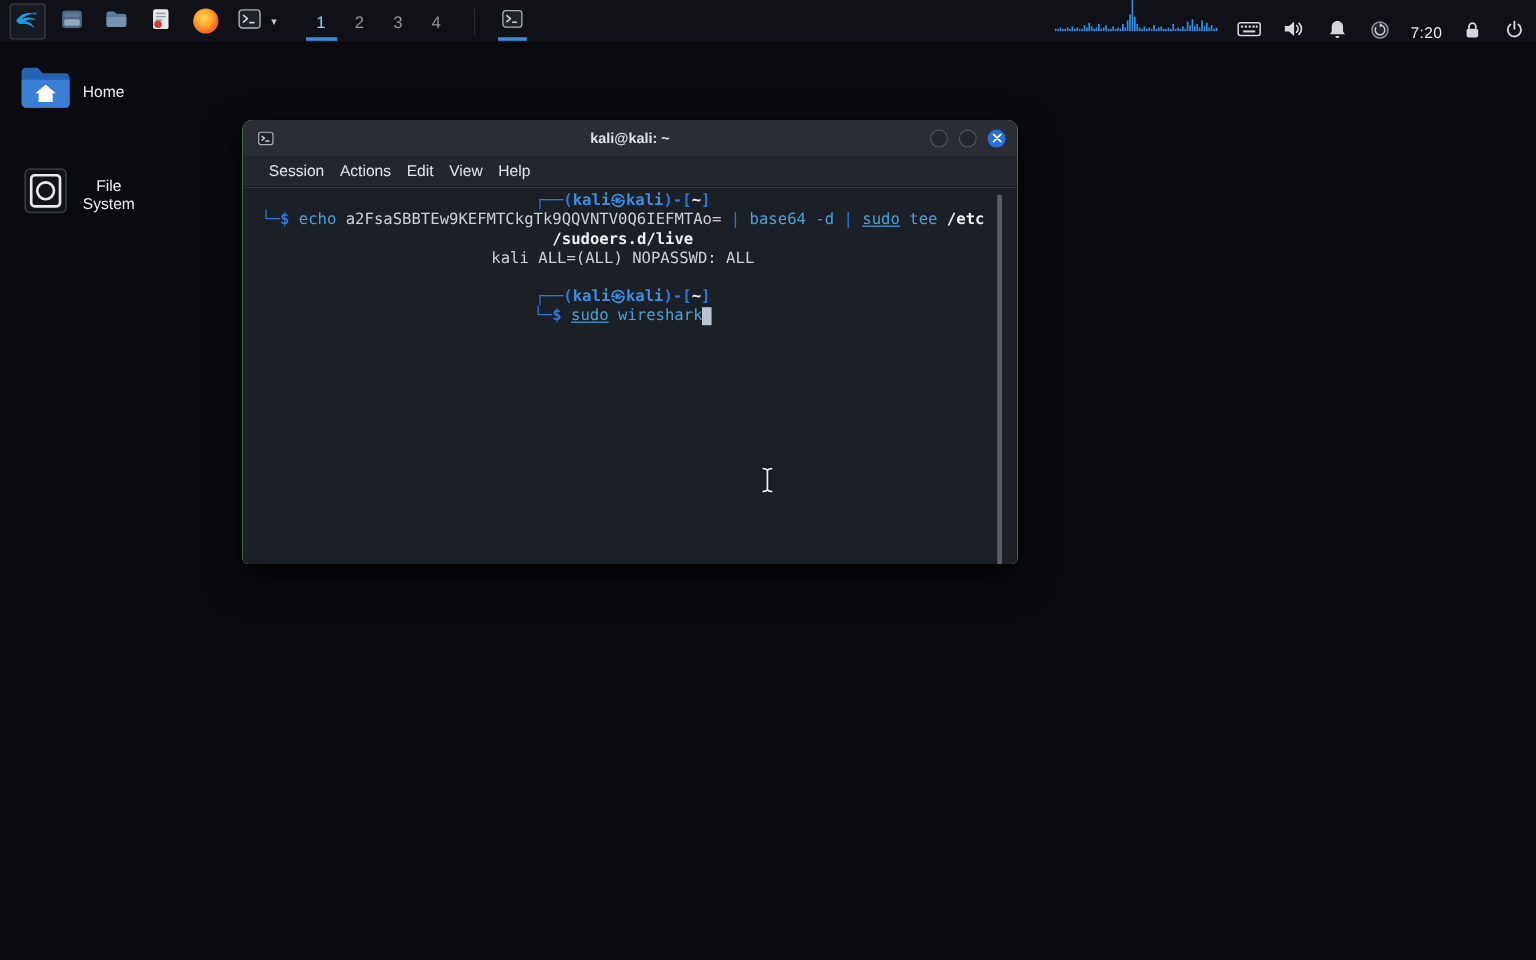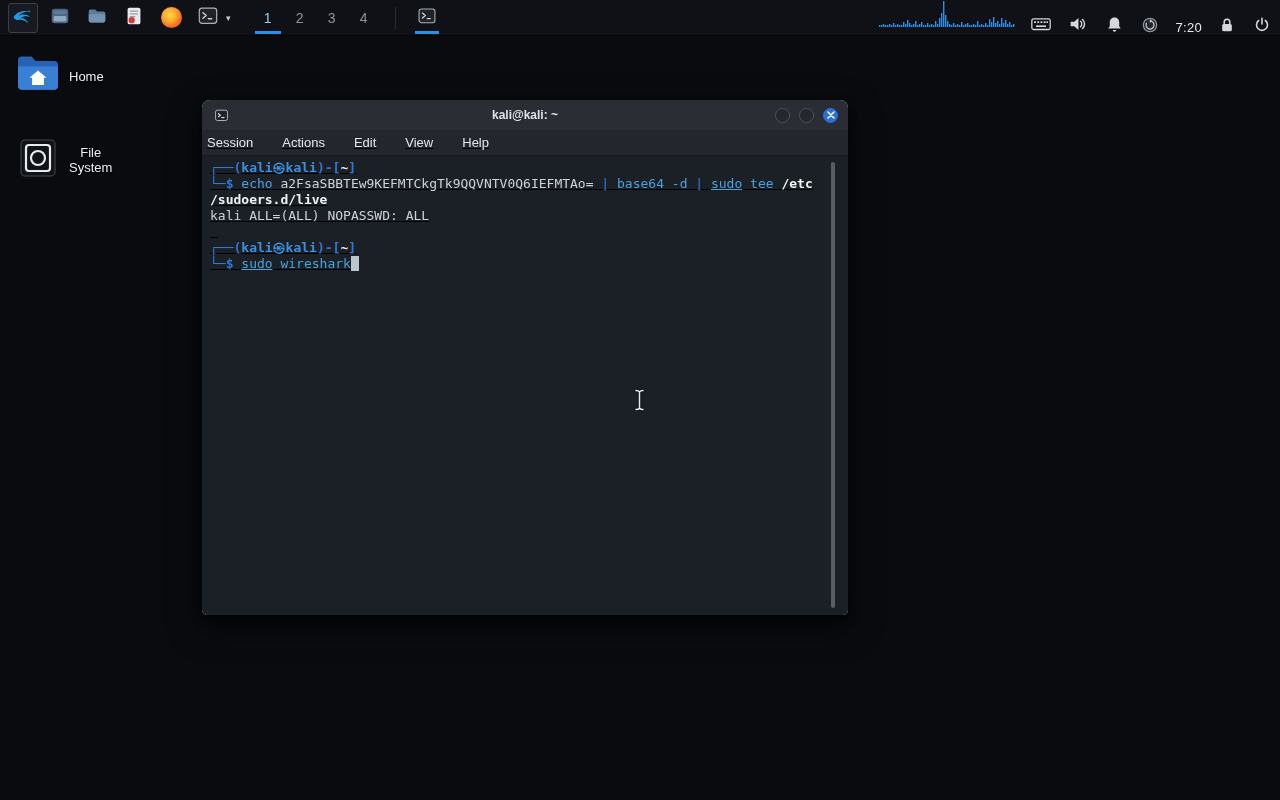--- a/index.html
+++ b/index.html
@@ -33,43 +33,43 @@
   .clock { color:#e6e8eb; font-size:13px; letter-spacing:.3px; cursor:default; }
   #cpu-graph { align-self:flex-end; margin-bottom:4px; cursor:default; }
 
   
   .desktop-icons { position:absolute; left:14px; top:52px; width:92px;
                    display:flex; flex-direction:column; gap:36px; align-items:center; }
   .dicon { display:flex; flex-direction:row; align-items:center; gap:7px; cursor:pointer; width:92px; }
   .dicon-label { color:#eceef1; font-size:13px; text-shadow:0 1px 2px rgba(0,0,0,.9); text-align:center; }
 
   
-  .window { position:absolute; left:202px; top:100px; width:646px; height:515px;
+  .window { position:absolute; left:202px; top:100px; width:646px; height:370px;
             border-radius:8px 8px 5px 5px; overflow:hidden;
             box-shadow:0 12px 32px rgba(0,0,0,.6), 0 3px 10px rgba(0,0,0,.45);
-            background:#86efac;text-decoration:underline; }
+            background:#86efac; }
   .titlebar { height:30px; background:#2a2e34; display:flex; align-items:center;
               position:relative; padding:0 12px; }
   .tb-icon { display:flex; align-items:center; }
   .tb-title { position:absolute; left:0; right:0; text-align:center; color:#dfe2e6;
               font-size:12px; font-weight:bold; pointer-events:none; }
   .tb-btns { position:absolute; right:10px; top:0; height:30px; display:flex;
              align-items:center; gap:9px; }
   .tb-circle { width:15px; height:15px; border-radius:50%; background:#24272d;
                border:1px solid #4d525a; cursor:pointer; display:flex;
                align-items:center; justify-content:center; padding:0; }
   .tb-circle.close { background:#2b6fd8; border-color:#2b6fd8; }
   .menubar { height:26px; background:#23272d; display:flex; align-items:center;
-             gap:29px; padding-left:5px; border-bottom:1px solid #15181d; }
+             gap:13px; padding-left:22px; border-bottom:1px solid #15181d; }
   .menu-item { color:#e2e5e9; font-size:13px; cursor:pointer; }
   .term-content { position:relative; height:459px; background:#1b2026;
                   padding:4px 20px 4px 8px; cursor:text; }
   .term-lines { font-family:"DejaVu Sans Mono", monospace; font-size:13px;
                 line-height:16px; white-space:pre; }
-  .tline { height:16px; }
+  .tline { height:16px;text-align:center; }
   .sg-prompt { color:#3178d6; font-weight:bold; }
   .sg-user   { color:#3d8fe0; font-weight:bold; }
   .sg-path   { color:#eef1f4; font-weight:bold; }
   .sg-cmd    { color:#4aa0dc; }
   .sg-op     { color:#3178d6; }
   .sg-sudo   { color:#4aa0dc; text-decoration:underline; }
   .sg-fg     { color:#ccd1d8; }
   .sg-bold   { color:#eef1f4; font-weight:bold; }
   .sg-cursor { background:#b9c4ce; display:inline-block; width:8px; height:15px; vertical-align:text-bottom; }
   .scrollbar { position:absolute; right:13px; top:6px; width:4px; height:446px;

